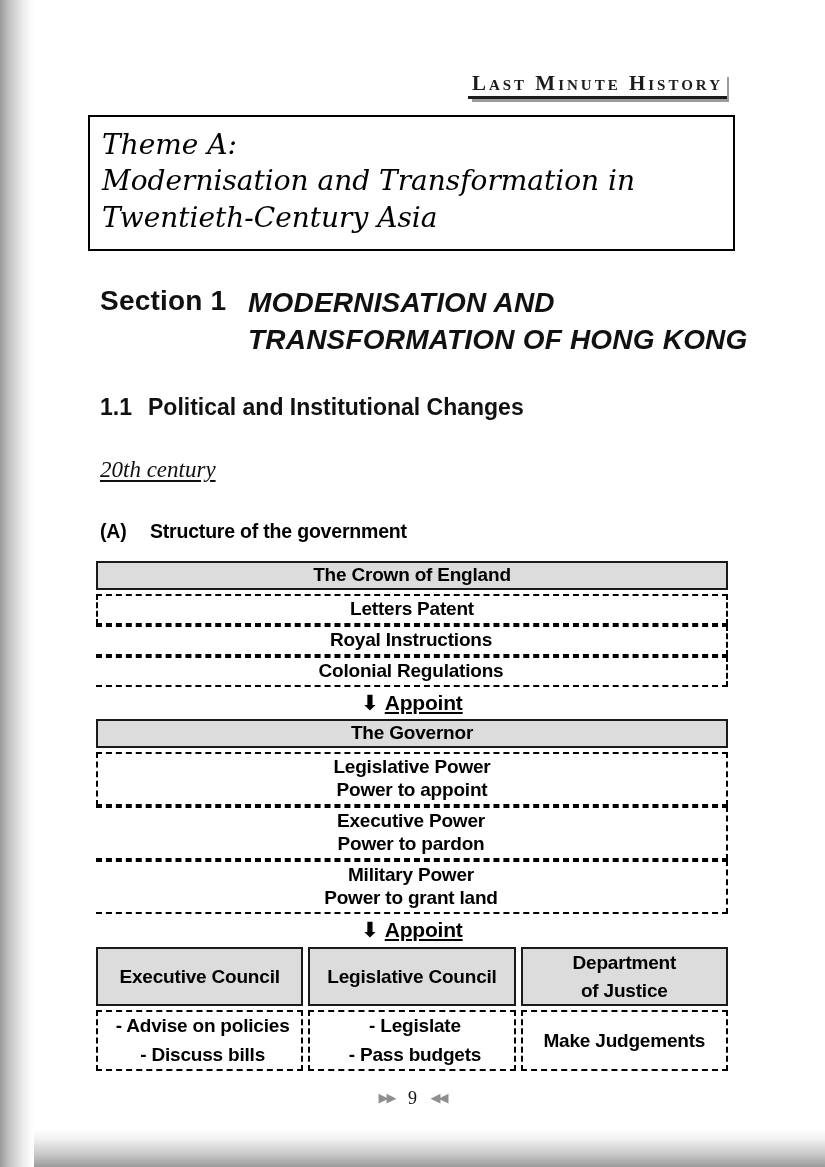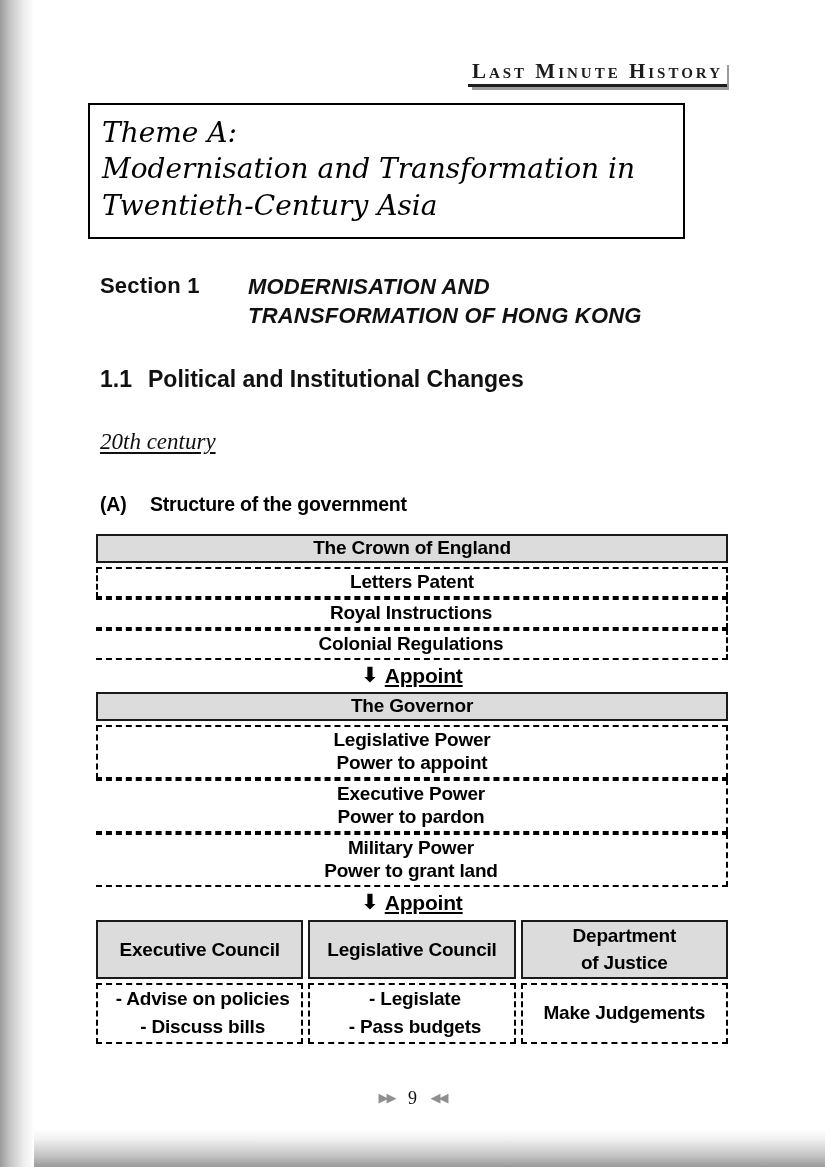--- a/index.html
+++ b/index.html
@@ -37,41 +37,42 @@
     font-family: "Liberation Serif", serif;
     font-variant-caps: small-caps;
     font-weight: bold;
     font-size: 21px;
     letter-spacing: 3px;
     color: #1c1c1c;
     border-bottom: 3px solid #1c1c1c;
     box-shadow: 3px 4px 0 -1px #9b9b9b;
     padding: 0 4px 1px 4px;
     line-height: 1.1;
+    margin-top: 12px;
   }
 
   
   .theme-box {
     margin: 16px 0 0 88px;
-    width: 597px;
+    width: 647px;
     border: 2px solid #000000;
     padding: 10px 16px 13px 12px;
     font-family: "DejaVu Serif", serif;
     font-style: italic;
     font-size: 28px;
     line-height: 1.3;
     color: #000000;
   }
 
   
   .section-heading {
     display: flex;
     margin: 34px 0 0 100px;
     font-weight: bold;
-    font-size: 22px;
+    font-size: 28px;
     color: #111;
     letter-spacing: 0.2px;
   }
   .section-label { width: 148px; flex: 0 0 148px; }
   .section-title { line-height: 1.3; }
   .section-title div { white-space: nowrap; font-style: italic; }
 
   
   .subsection-heading {
     display: flex;

